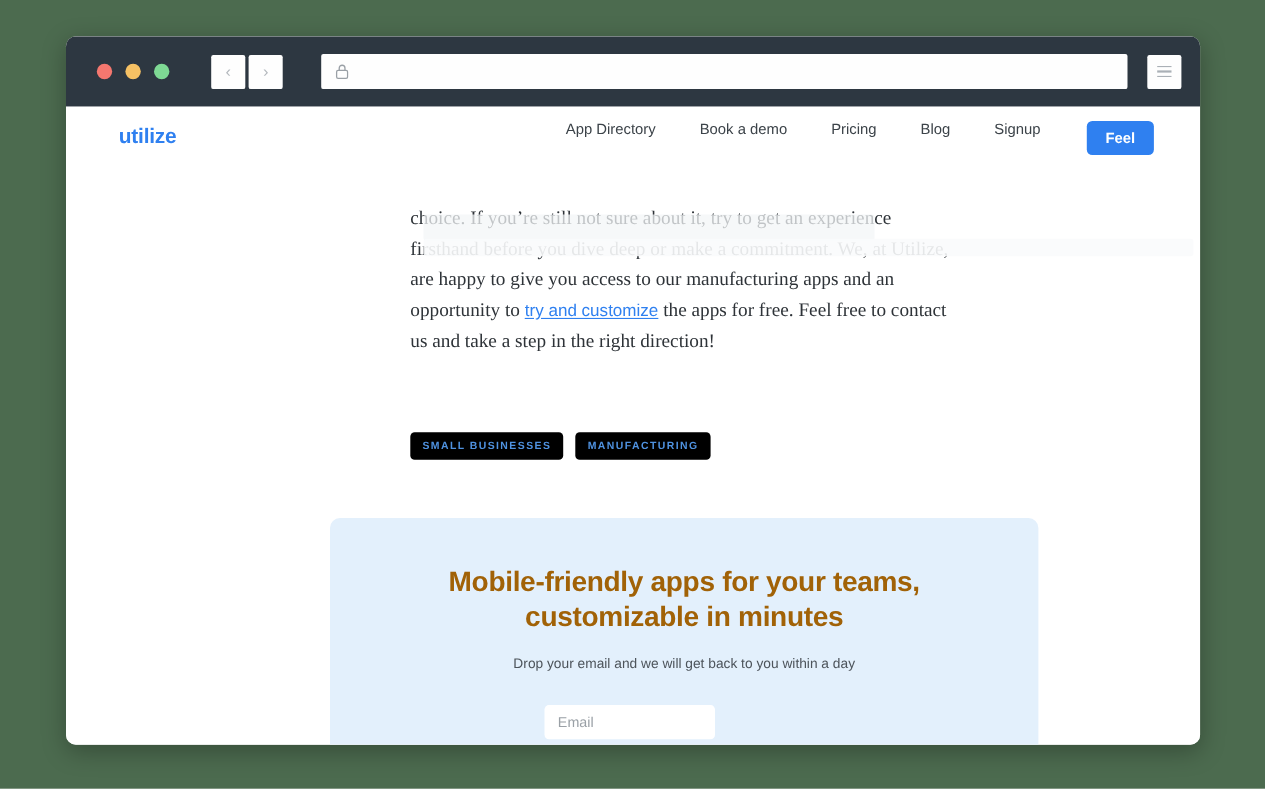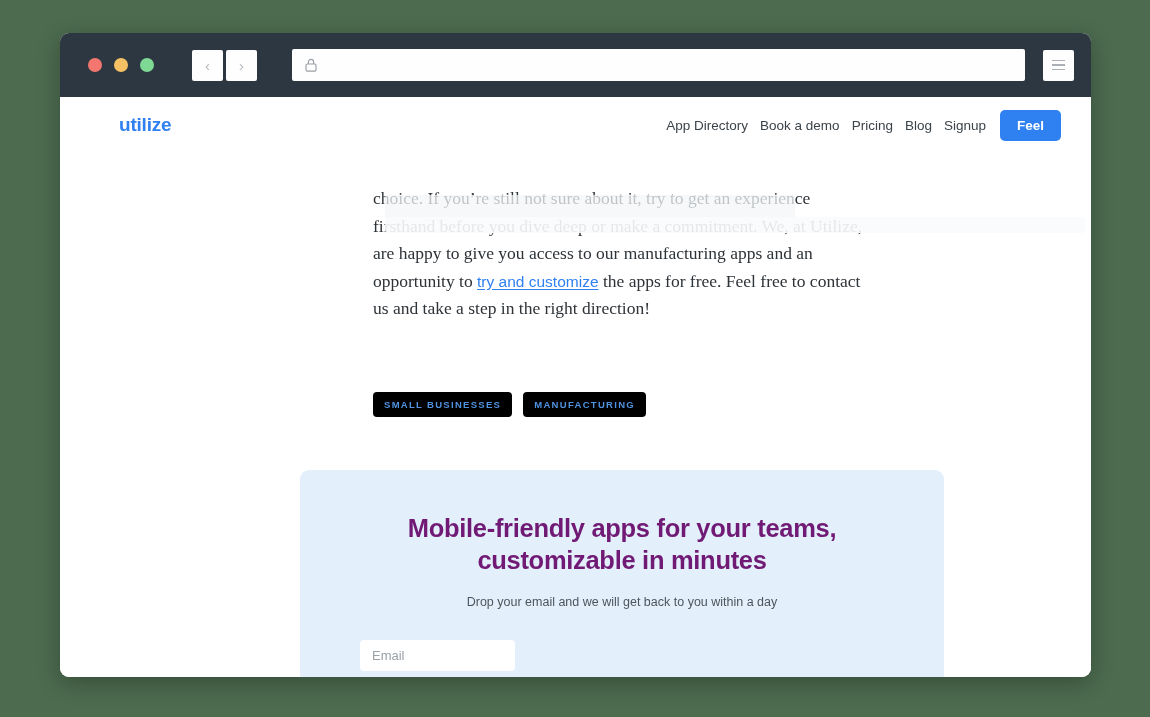--- a/index.html
+++ b/index.html
@@ -127,42 +127,41 @@
   .viewport {
     position: relative;
     height: 580px;
     background: #ffffff;
     overflow: hidden;
   }
 
   
   .site-header {
     position: absolute;
-    top: 0; left: 11px; right: 0;
+    top: 0; left: 0; right: 0;
     height: 56px;
     z-index: 5;
     display: flex;
     align-items: center;
-    padding: 0 30px 0 48px;
+    padding: 0 42px 0 48px;
     background: linear-gradient(to bottom,
        rgba(255,255,255,1) 0%,
        rgba(255,255,255,1) 68%,
        rgba(255,255,255,0.86) 100%);
   }
   .logo {
     font-size: 19px;
     font-weight: bold;
     color: #2f80f0;
     letter-spacing: -0.2px;
   }
   .site-nav {
     margin-left: auto;
     display: flex;
-    align-items: center;
-    gap: 12px;
+    gap: 40px;
   }
   .nav-link {
     font-size: 13.5px;
     color: #3c4349;
     text-decoration: none;
     white-space: nowrap;
   }
   .login-btn {
     background: #2f80f0;
     color: #ffffff;
@@ -245,33 +244,33 @@
     margin: 53px 0 0 192px;
     width: 644px;
     background: #e3f0fc;
     border-radius: 9px;
     padding: 42px 60px 46px;
     text-align: center;
   }
   .cta-title {
     font-size: 25.5px;
     font-weight: bold;
-    color: #701a75;
+    color: #a16207;
     line-height: 32px;
     letter-spacing: -0.3px;
   }
   .cta-sub {
     margin-top: 19px;
     font-size: 12.5px;
     color: #4d545b;
   }
   .cta-form {
     margin-top: 31px;
     display: flex;
-    justify-content: flex-start;
+    justify-content: center;
     gap: 15px;
   }
   .email-input {
     width: 155px;
     height: 31px;
     border: none;
     border-radius: 4px;
     background: #ffffff;
     padding: 0 12px;
     font-size: 13px;

